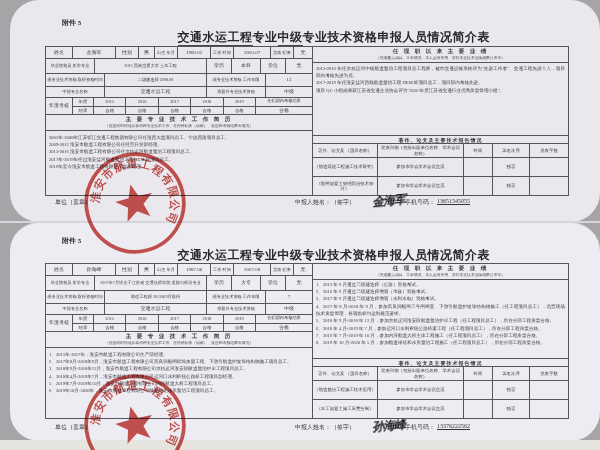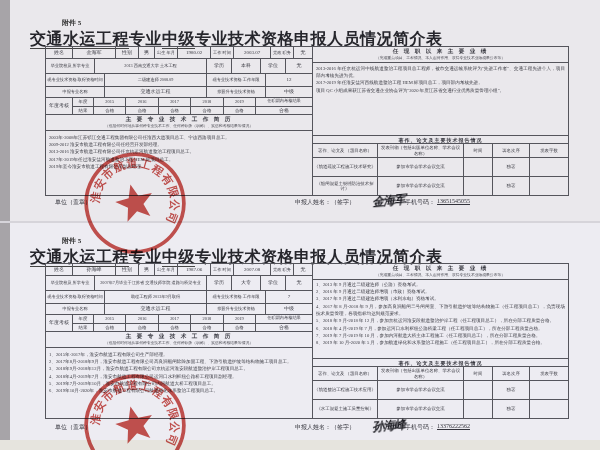--- a/index.html
+++ b/index.html
@@ -1,24 +1,24 @@
 <!DOCTYPE html>
 <html><head>
 <meta charset="utf-8">
 <style>
   html,body{margin:0;padding:0}
   body{width:600px;height:450px;position:relative;overflow:hidden;
        background:#a7a4a8;font-family:"Liberation Serif","DejaVu Serif",serif;}
-  .scan{position:absolute;left:10px;width:590px;overflow:hidden;}
+  .scan{position:absolute;left:10px;width:590px;overflow:hidden;border-radius:29px;}
   .page1{top:0;height:222px;background:#eae8ec;}
   .page2{top:222px;height:218px;background:#edecf2;border-top:1px solid #c9c7cd;}
   .bottom-strip{position:absolute;left:0;bottom:0;width:600px;height:10px;background:#e6e4de;}
   .page-inner{position:absolute;inset:0;filter:blur(.2px);color:#3a3a42;}
   .attach{position:absolute;left:52px;font-size:7px;font-weight:bold;color:#333;}
-  .title{position:absolute;left:20px;width:460px;text-align:left;font-size:16px;
+  .title{position:absolute;left:20px;width:460px;text-align:right;font-size:12px;
          font-weight:bold;color:#26262c;letter-spacing:.5px;white-space:nowrap;}
   .u{border-bottom:1px solid #444;padding-bottom:1px;}
   .ftable{position:absolute;left:35px;width:522px;border:1px solid #55555c;display:flex;}
   .lcol{width:266px;border-right:1px solid #55555c;display:flex;flex-direction:column;}
   .rcol{flex:1;display:flex;flex-direction:column;}
   .row{display:flex;border-bottom:1px solid #55555c;align-items:stretch;}
   .c{border-right:1px solid #55555c;display:flex;align-items:center;justify-content:center;
      text-align:center;font-size:5px;line-height:1.2;padding:0 1px;overflow:hidden;}
   .c.last{border-right:none}
   .tiny{font-size:4.2px;}

